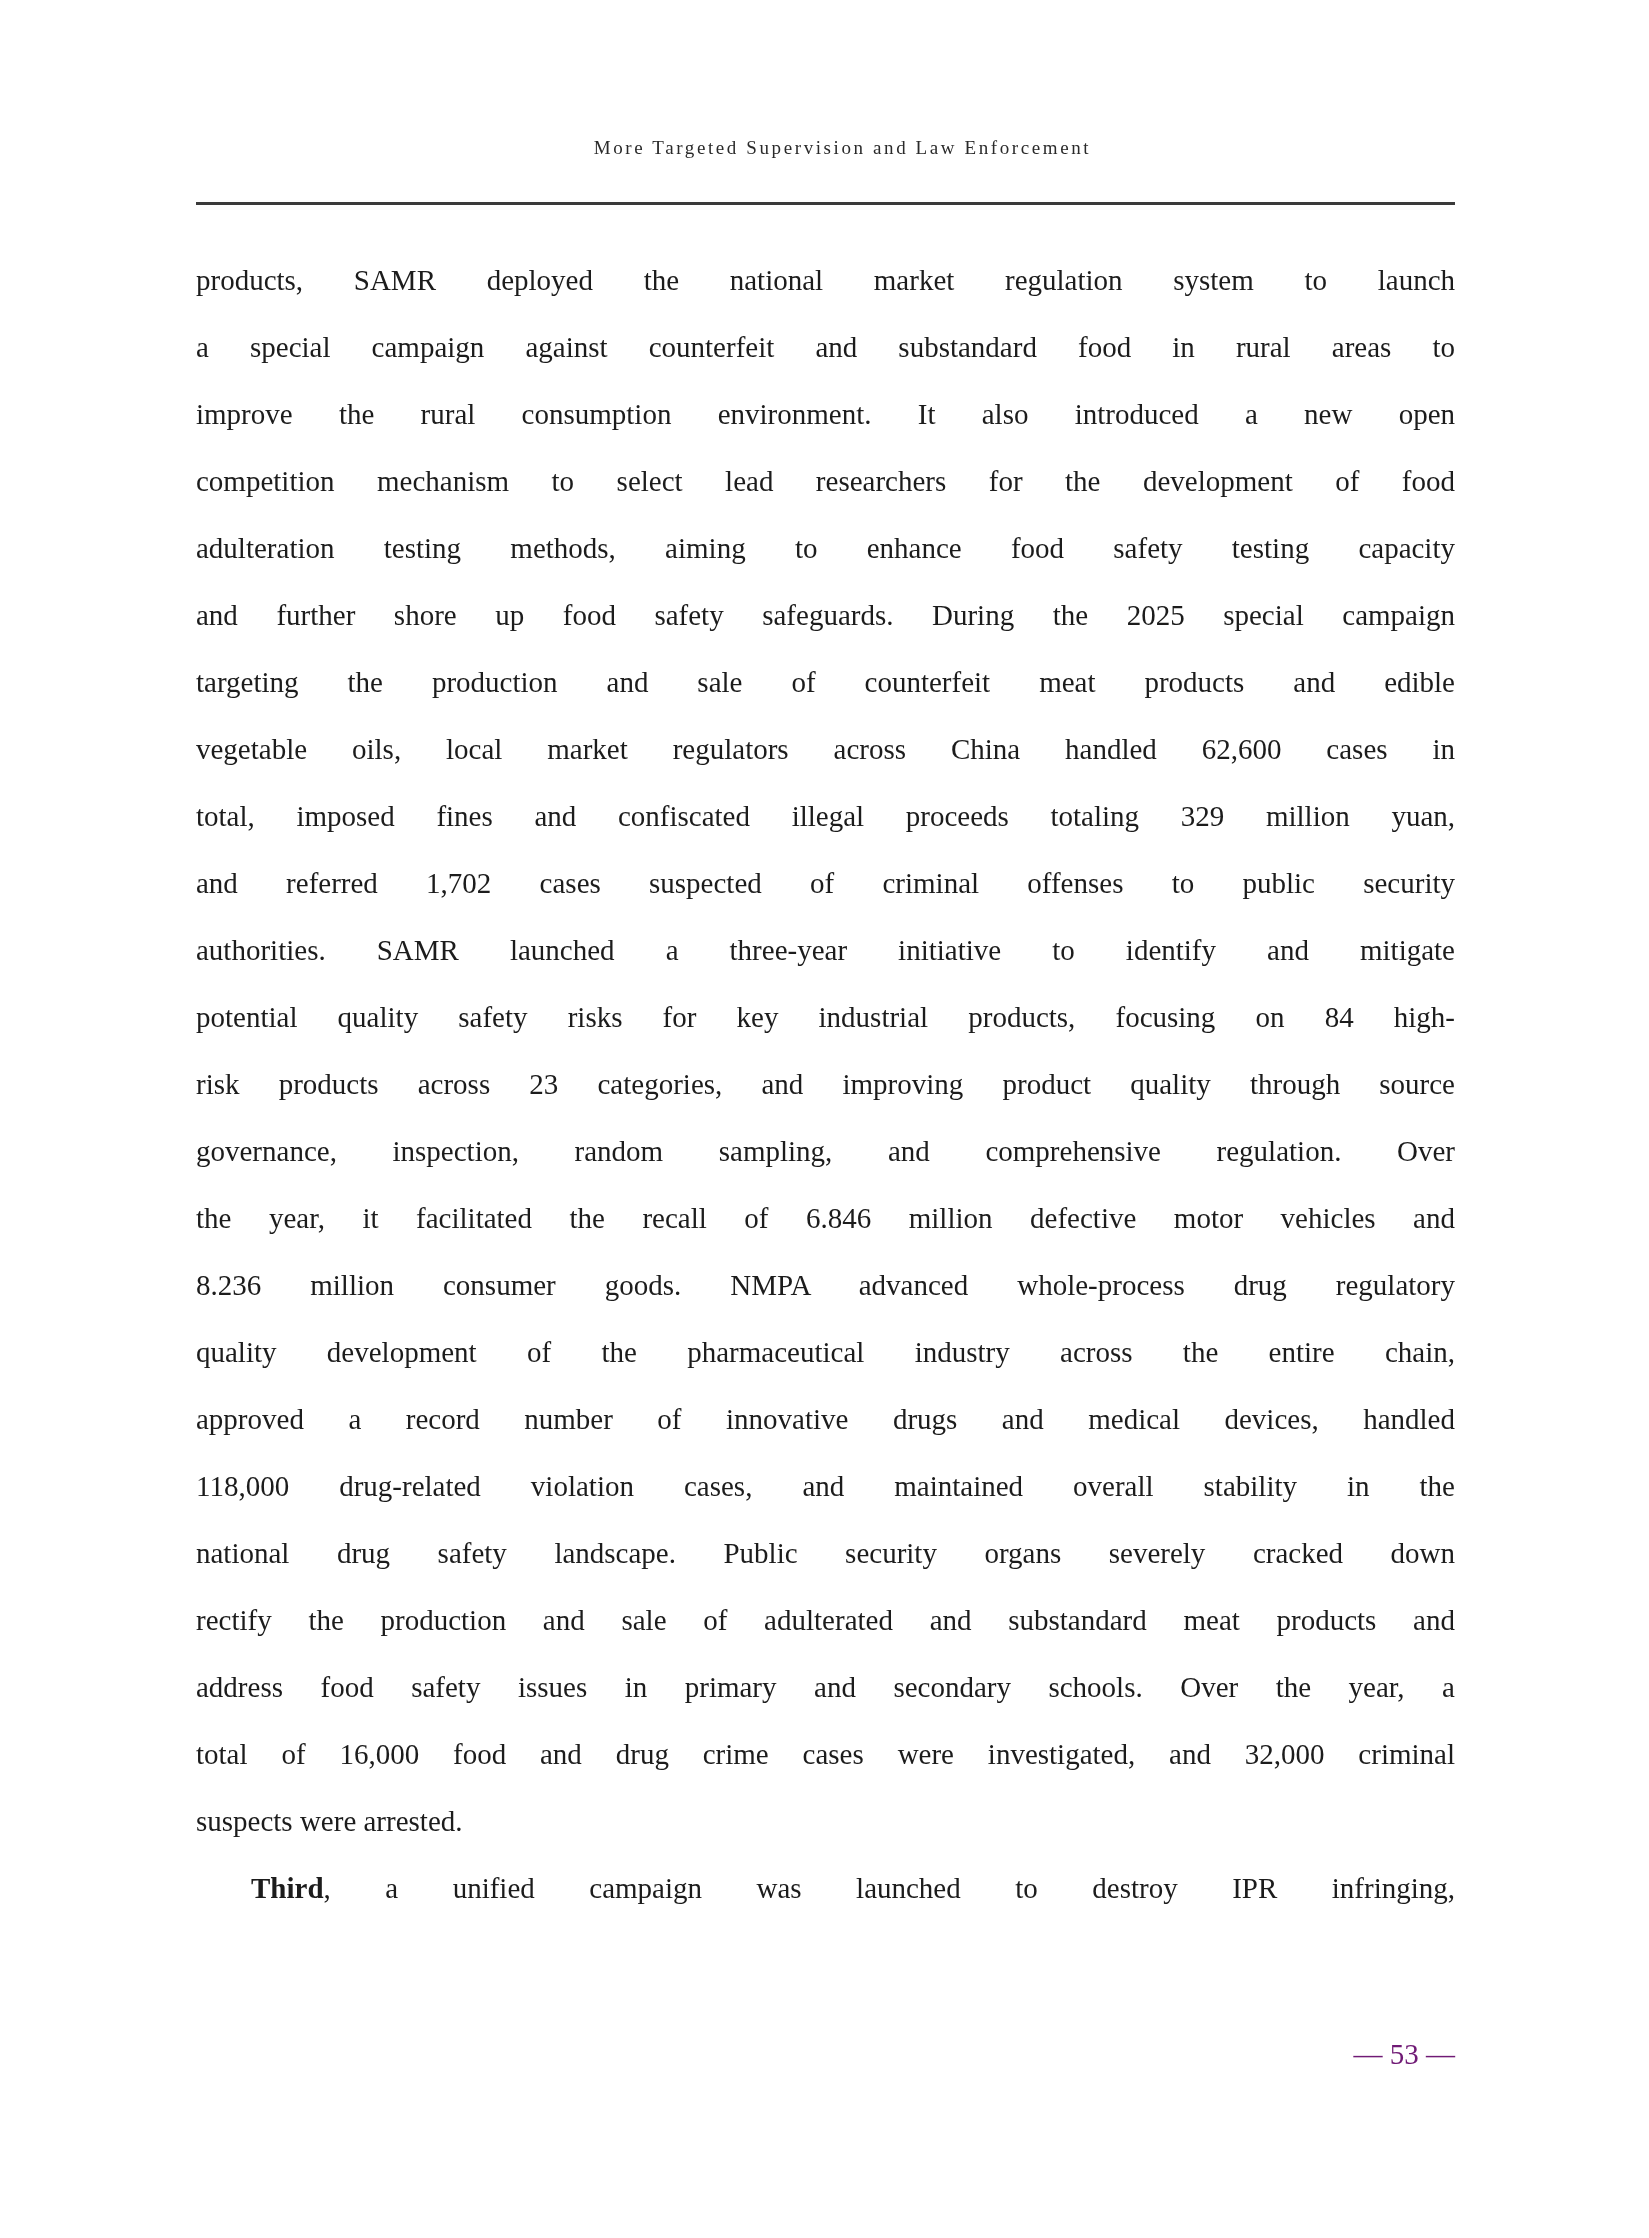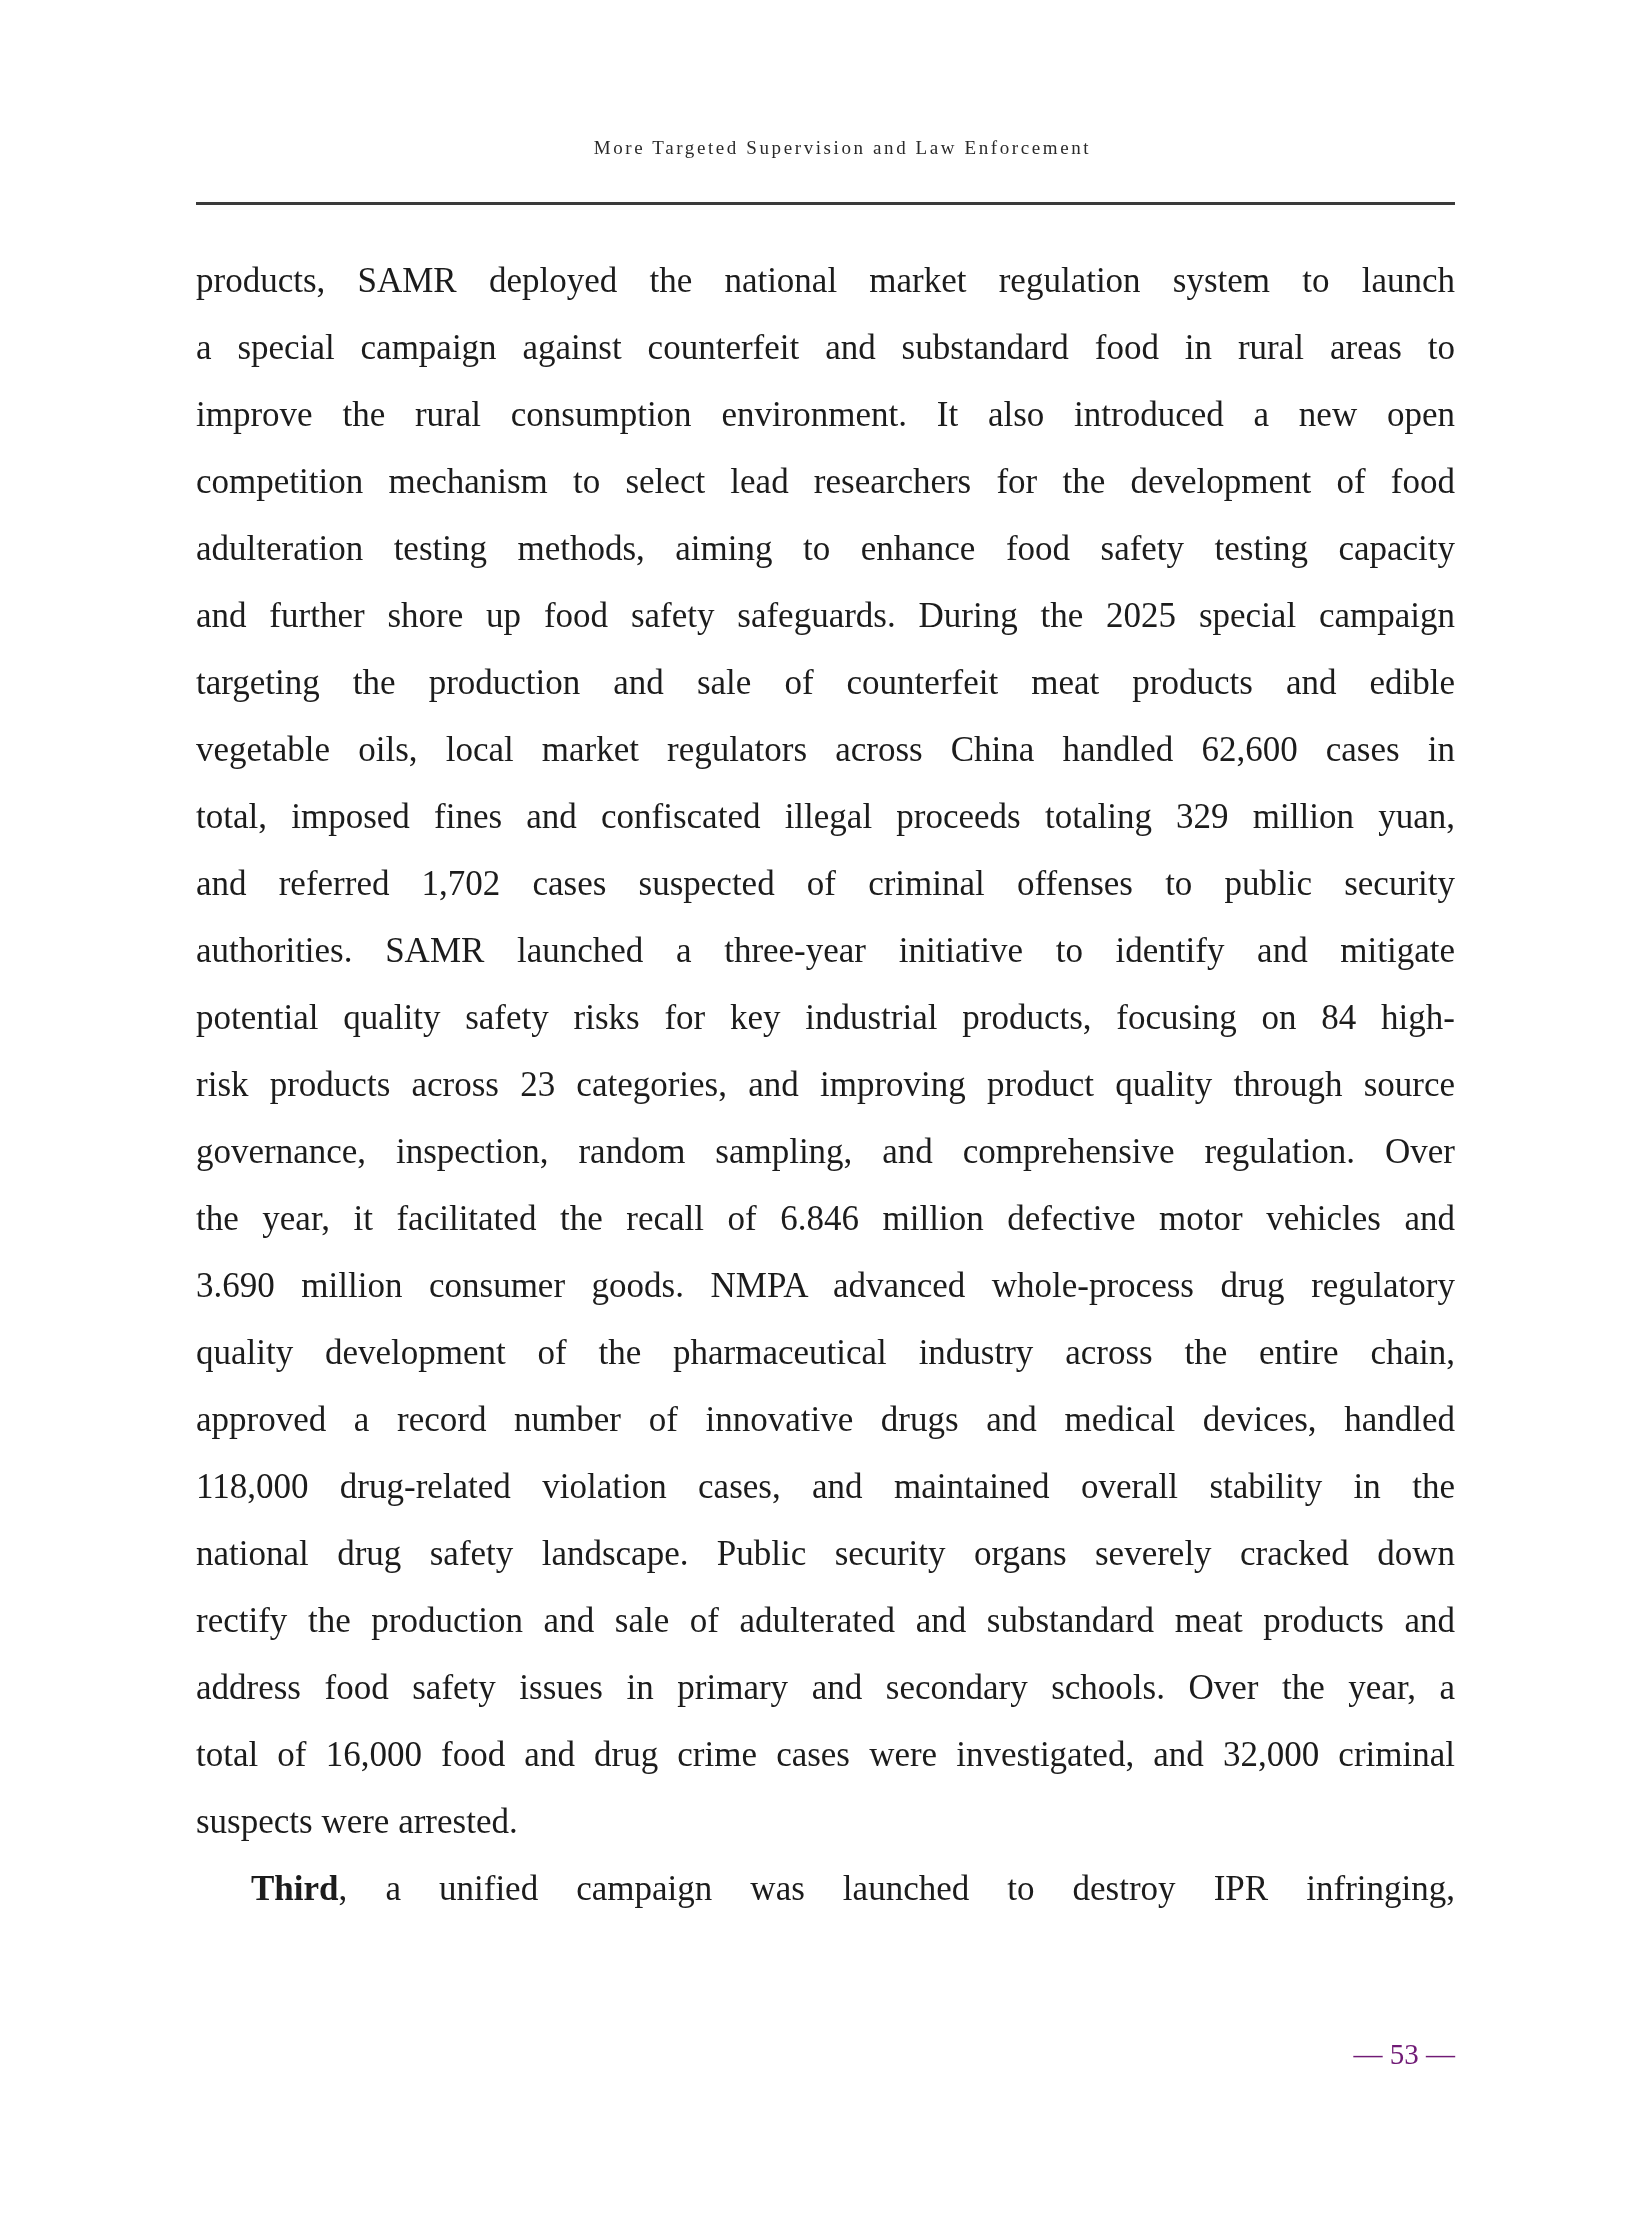--- a/index.html
+++ b/index.html
@@ -10,21 +10,21 @@
     font-family: "Liberation Serif", serif;
     font-size: 19px; letter-spacing: 2.6px; color: #2a2a2a;
   }
   .rule {
     position: absolute; left: 196px; width: 1259px; top: 202px;
     height: 2.6px; background: #3a3a3a;
   }
   .body-text {
     position: absolute; left: 196px; width: 1259px; top: 247px;
     font-family: "Liberation Serif", serif;
-    font-size: 35px; color: #1c1c1c;
+    font-size: 29px; color: #1c1c1c;
   }
   .line {
     height: 67px; line-height: 67px;
     text-align: justify; text-align-last: justify;
     white-space: nowrap; overflow: visible;
   }
   .line.last { text-align-last: left; }
   .line.indent { padding-left: 55px; }
   .bold { font-weight: bold; }
   .page-number {
@@ -49,21 +49,21 @@
     <div class="line">and further shore up food safety safeguards. During the 2025 special campaign</div>
     <div class="line">targeting the production and sale of counterfeit meat products and edible</div>
     <div class="line">vegetable oils, local market regulators across China handled 62,600 cases in</div>
     <div class="line">total, imposed fines and confiscated illegal proceeds totaling 329 million yuan,</div>
     <div class="line">and referred 1,702 cases suspected of criminal offenses to public security</div>
     <div class="line">authorities. SAMR launched a three-year initiative to identify and mitigate</div>
     <div class="line">potential quality safety risks for key industrial products, focusing on 84 high-</div>
     <div class="line">risk products across 23 categories, and improving product quality through source</div>
     <div class="line">governance, inspection, random sampling, and comprehensive regulation. Over</div>
     <div class="line">the year, it facilitated the recall of 6.846 million defective motor vehicles and</div>
-    <div class="line">3.690 million consumer goods. NMPA advanced whole-process drug regulatory</div>
+    <div class="line">8.236 million consumer goods. NMPA advanced whole-process drug regulatory</div>
     <div class="line">quality development of the pharmaceutical industry across the entire chain,</div>
     <div class="line">approved a record number of innovative drugs and medical devices, handled</div>
     <div class="line">118,000 drug-related violation cases, and maintained overall stability in the</div>
     <div class="line">national drug safety landscape. Public security organs severely cracked down</div>
     <div class="line">rectify the production and sale of adulterated and substandard meat products and</div>
     <div class="line">address food safety issues in primary and secondary schools. Over the year, a</div>
     <div class="line">total of 16,000 food and drug crime cases were investigated, and 32,000 criminal</div>
     <div class="line last">suspects were arrested.</div>
   </div>
   <div class="line indent"><span class="bold">Third</span><span>, a unified campaign was launched to destroy IPR infringing,</span></div>

